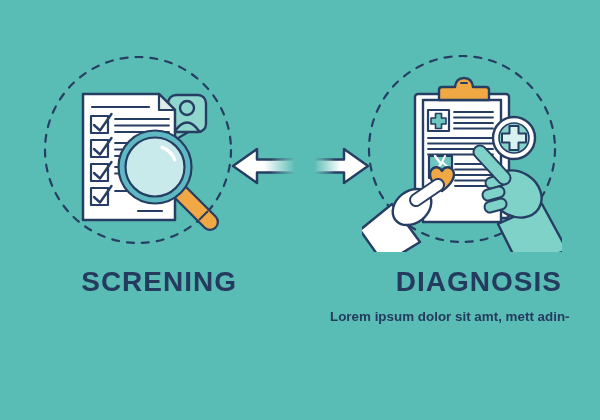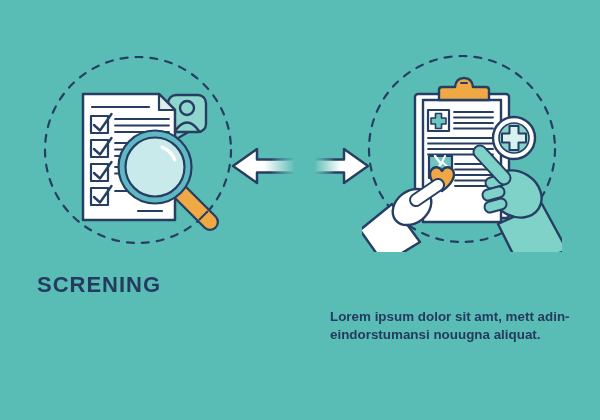--- a/index.html
+++ b/index.html
@@ -18,22 +18,22 @@
   body{font-family:"Liberation Sans",sans-serif;}
   #canvas{
     position:relative;width:600px;height:420px;overflow:hidden;
     background:var(--background);
   }
   .icon-svg{position:absolute;}
   #left-icon{left:40px;top:52px;width:200px;height:200px;}
   #right-icon{left:362px;top:52px;width:200px;height:200px;}
   #arrows{left:228px;top:143px;width:145px;height:48px;}
   .panel-title{
-    position:absolute;top:272px;width:200px;text-align:left;
-    font-size:22px;font-weight:700;letter-spacing:1px;
+    position:absolute;top:266px;width:200px;text-align:right;
+    font-size:28px;font-weight:700;letter-spacing:1px;
     color:var(--title-navy);
   }
   #screening-title{left:37px;}
   #diagnosis-title{left:362px;}
   .description{
     position:absolute;left:330px;top:308px;width:244px;
     text-align:left;color:var(--title-navy);
     font-size:13.4px;line-height:17.6px;font-weight:700;
   }
   
@@ -198,19 +198,19 @@
       <line x1="126" y1="143" x2="137" y2="140" class="s-navy" stroke-width="13"></line>
       <line x1="126" y1="143" x2="137" y2="140" class="s-hand" stroke-width="9"></line>
       <line x1="128" y1="155" x2="139" y2="152" class="s-navy" stroke-width="13"></line>
       <line x1="128" y1="155" x2="139" y2="152" class="s-hand" stroke-width="9"></line>
       <line x1="118" y1="100" x2="142" y2="126" class="s-navy" stroke-width="15"></line>
       <line x1="118" y1="100" x2="142" y2="126" class="s-hand" stroke-width="11"></line>
     </g>
   </svg>
 
   <div id="screening-title" class="panel-title">SCRENING</div>
+  <div id="diagnosis-title" class="panel-title">DIAGNOSIS</div>
 
   <div class="description">
     <div>Lorem ipsum dolor sit amt,  mett adin-</div>
-    <div>eindorstumansi nouugna aliquat.</div>
   </div>
 
 </div>
 
 </body></html>

